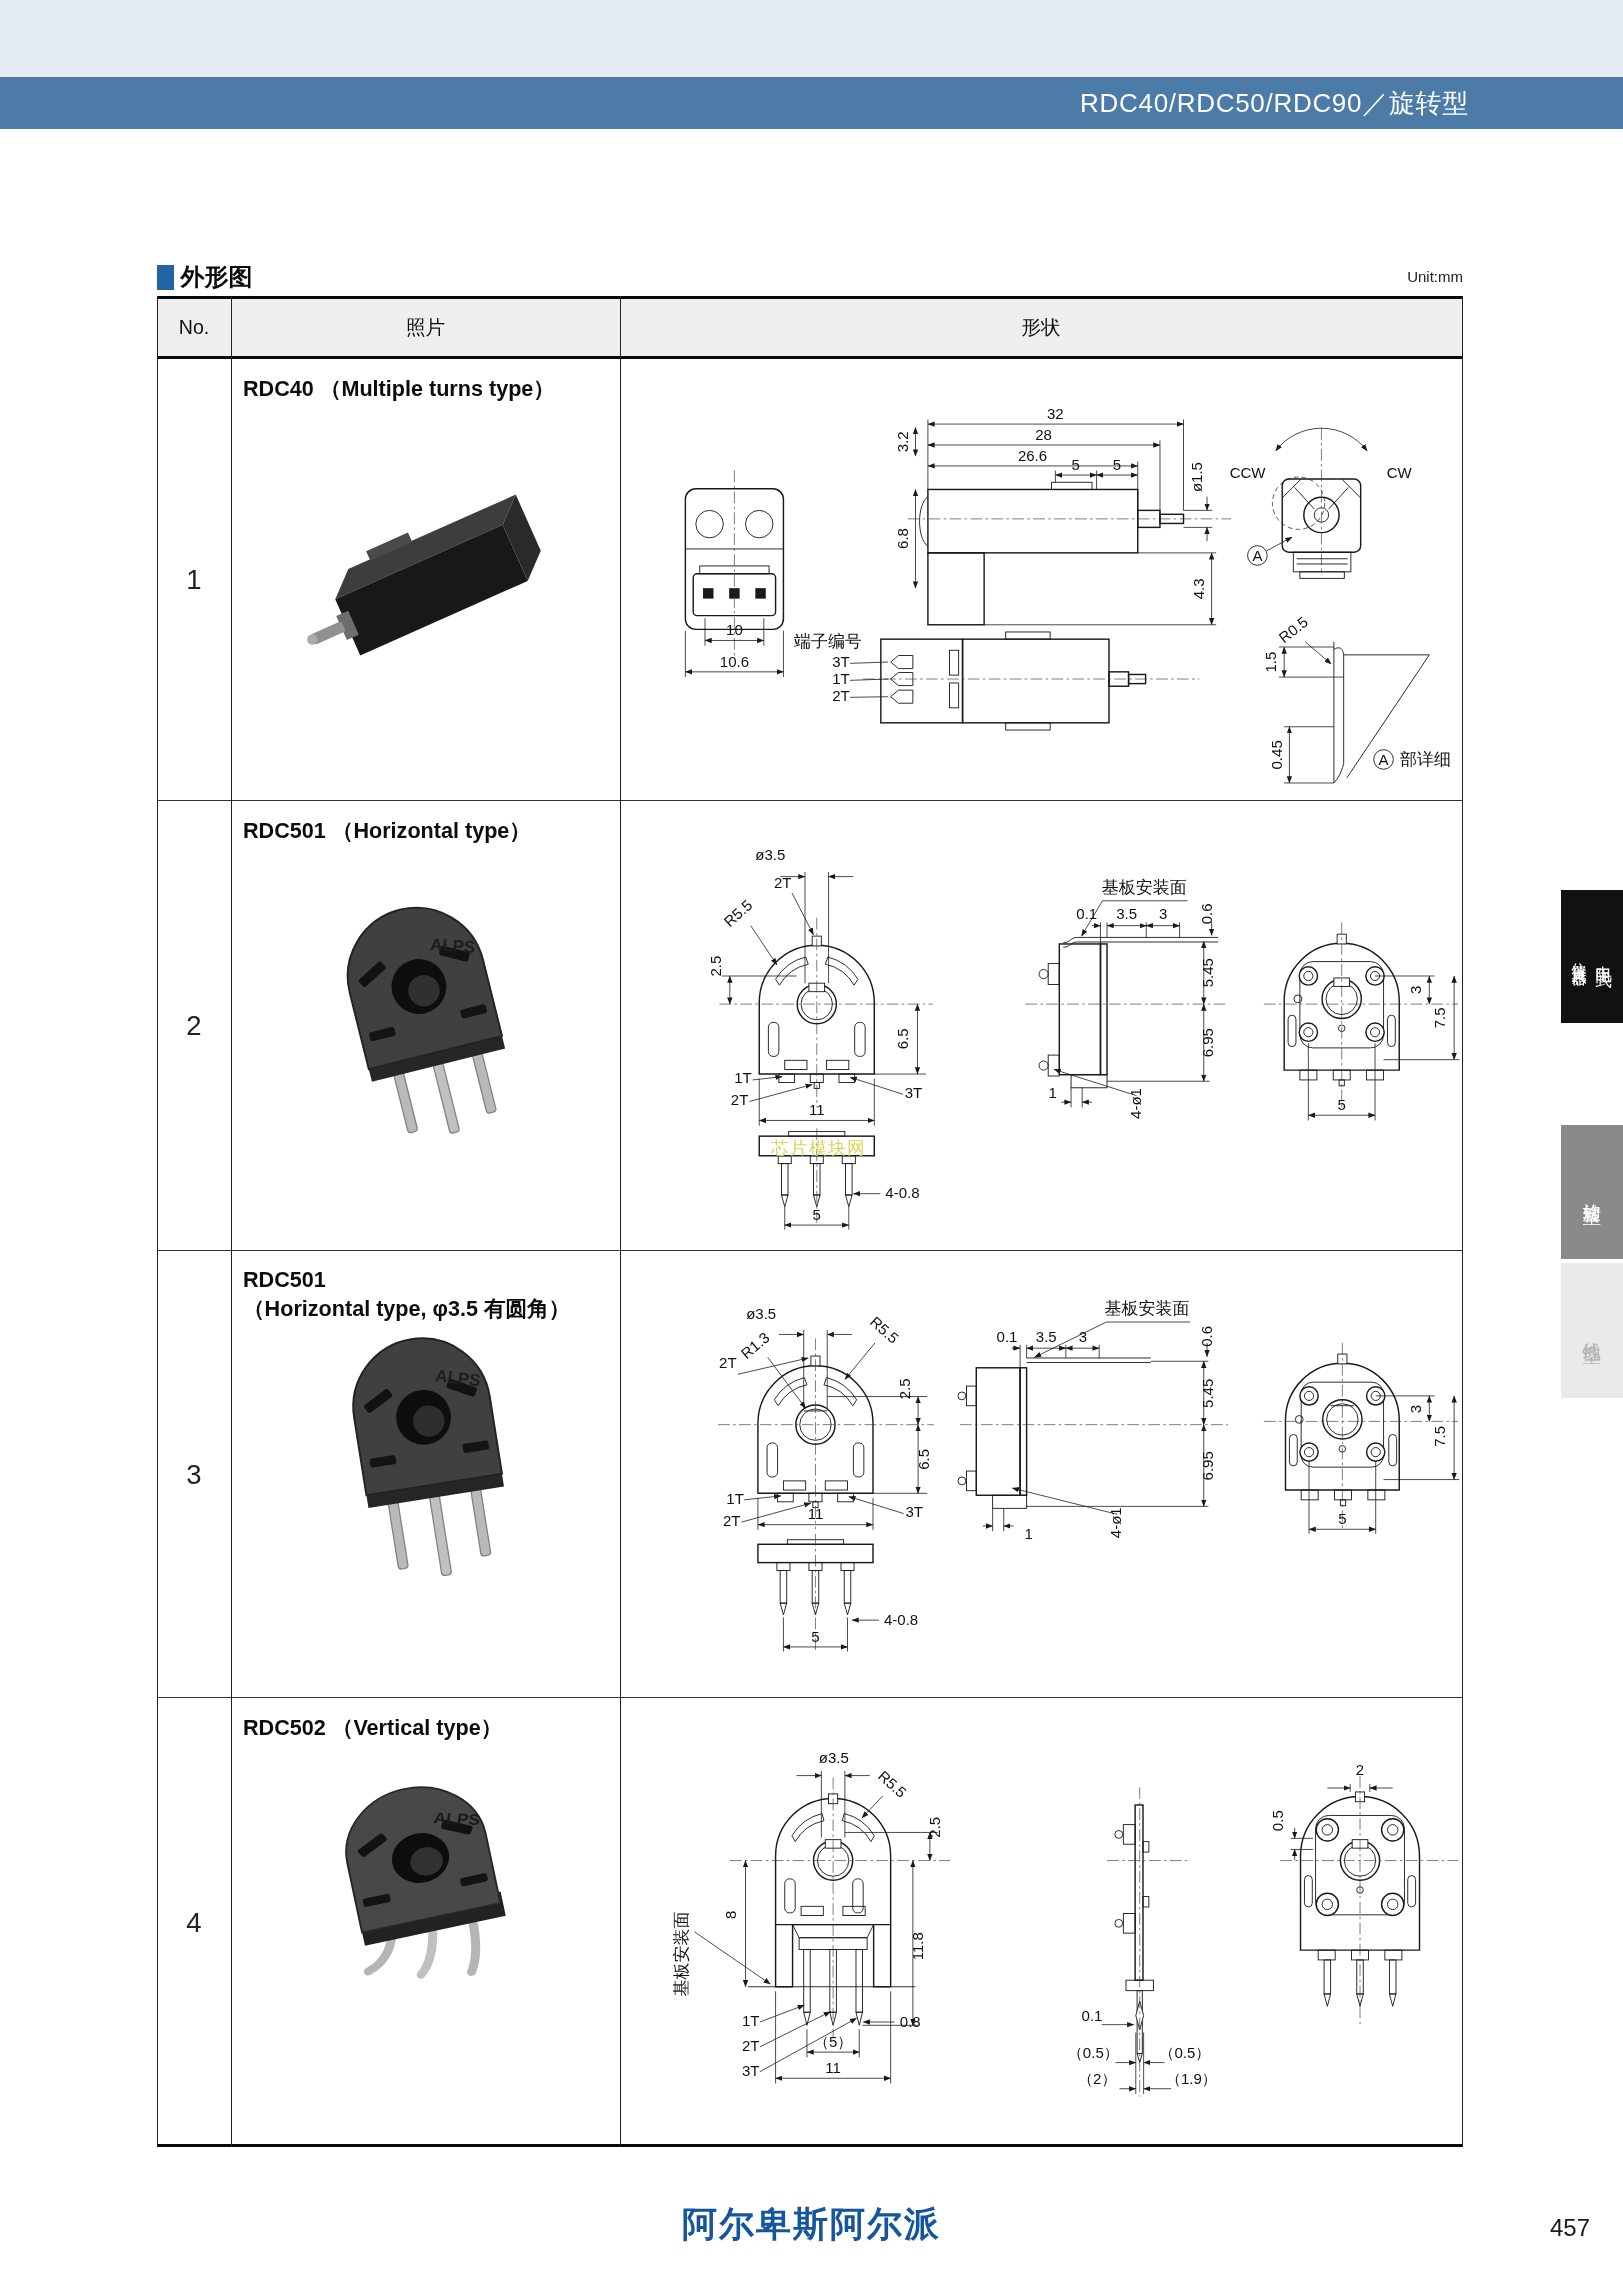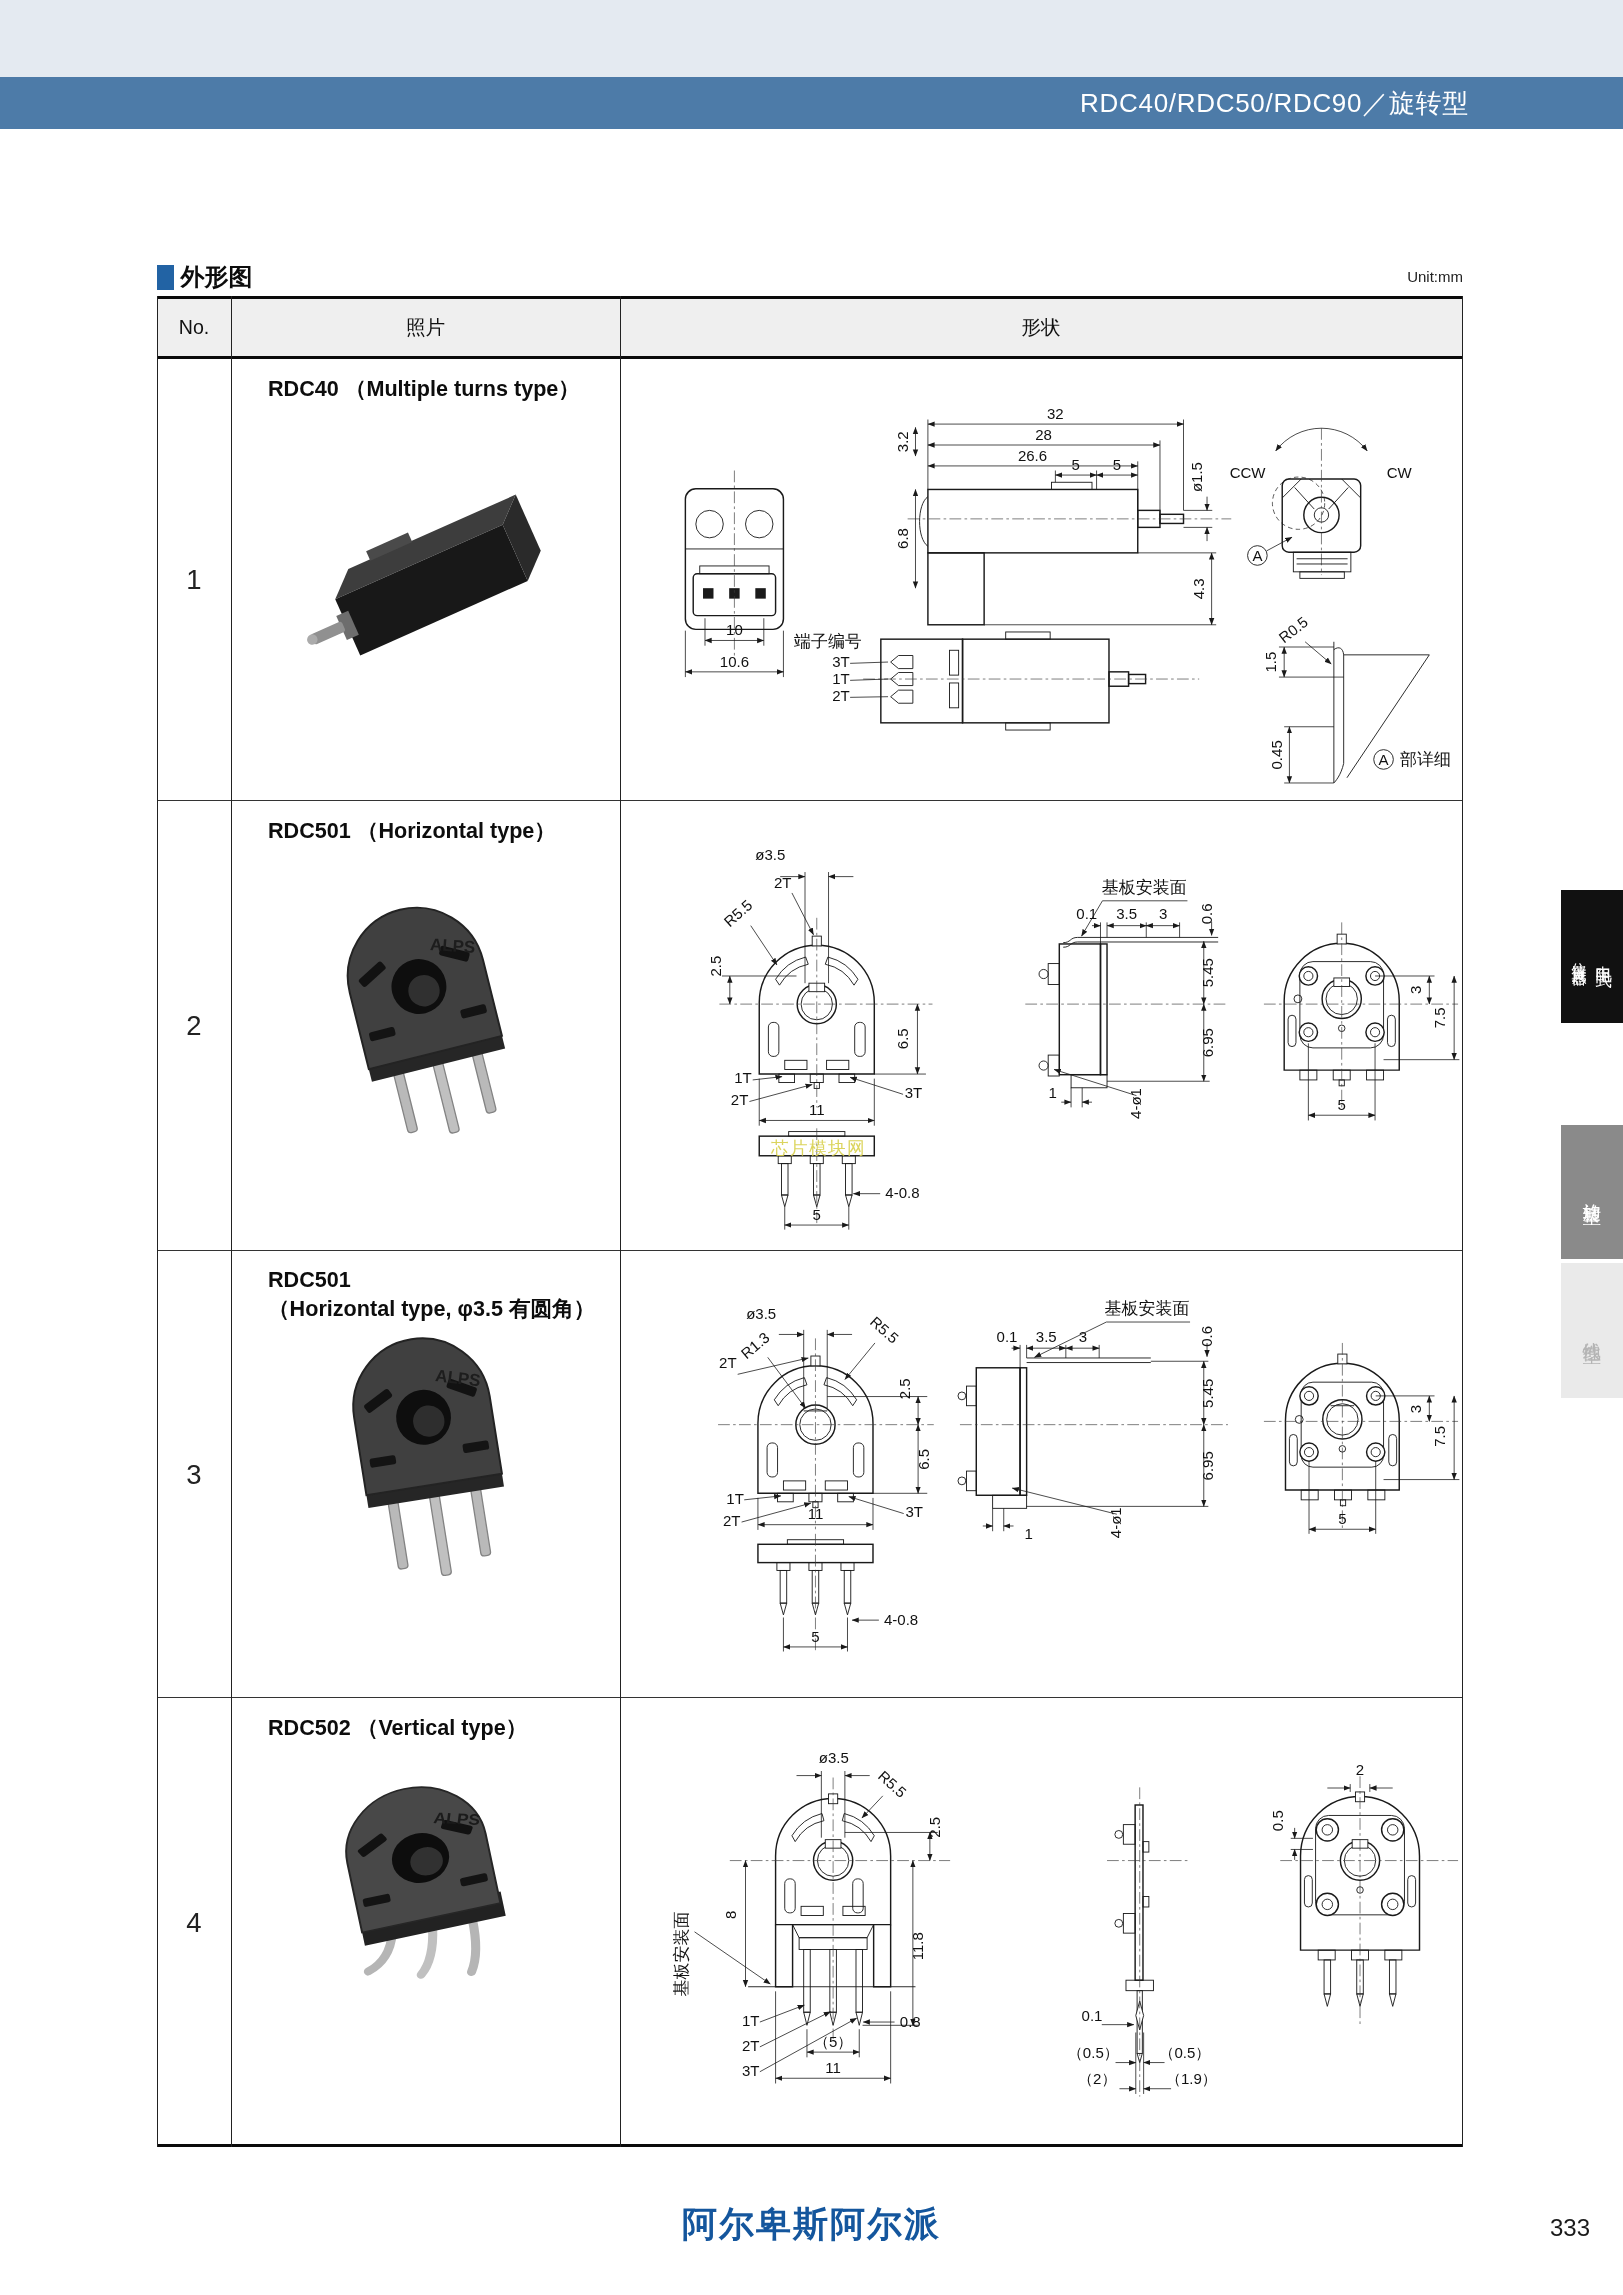--- a/index.html
+++ b/index.html
@@ -17,21 +17,21 @@
   #unit{right:160px;top:268px;font-size:15px;color:#222;}
   
   #tbl{left:157px;top:296px;width:1306px;height:1851px;}
   .hline{position:absolute;left:0;width:1306px;background:#0a0a0a;}
   .vline{position:absolute;top:0;height:1851px;width:1.3px;background:#222;}
   .hdrbg{position:absolute;left:0;top:3.3px;width:1306px;height:57px;background:#efefef;}
   .hcell{position:absolute;top:3.3px;height:57px;display:flex;align-items:center;justify-content:center;
          font-size:19.6px;color:#111;}
   .ncell{position:absolute;left:0;width:74px;display:flex;align-items:center;justify-content:center;
          font-size:27.5px;color:#222;}
-  .rtitle{position:absolute;left:86px;width:367px;font-size:21.6px;font-weight:bold;color:#0d0d0d;line-height:1.35;margin-left:25px;}
+  .rtitle{position:absolute;left:86px;width:367px;font-size:21.6px;font-weight:bold;color:#0d0d0d;line-height:1.35;}
   
   .ol{fill:none;stroke:#1a1a1a;stroke-width:2.2;}
   .o2{fill:none;stroke:#1a1a1a;stroke-width:1.4;}
   .dl{fill:none;stroke:#1a1a1a;stroke-width:1.2;}
   .cl{fill:none;stroke:#3a3a3a;stroke-width:1;stroke-dasharray:18 5 4 5;}
   .ds{fill:none;stroke:#1a1a1a;stroke-width:1.1;stroke-dasharray:7 5;}
   .wh{fill:#fff;stroke:#1a1a1a;stroke-width:2.2;}
   .w2{fill:#fff;stroke:#1a1a1a;stroke-width:1.4;}
   .bk{fill:#1a1a1a;}
   text.dt{font-family:"Liberation Sans",sans-serif;font-size:23px;fill:#111;text-anchor:middle;}
@@ -742,15 +742,15 @@
     <span class="vtxt" style="color:#fff;">电阻式</span>
   </div>
   <div class="tab" style="top:1125px;height:134px;background:#8a8a8a;">
     <span class="vtxt" style="color:#fff;font-size:18.3px;">旋转型</span>
   </div>
   <div class="tab" style="top:1263px;height:135px;background:#eaeaea;">
     <span class="vtxt" style="color:#b5b5b5;font-size:18.3px;">线性型</span>
   </div>
 
   <div class="abs" id="logo">阿尔卑斯阿尔派</div>
-  <div class="abs" id="pgnum">333</div>
+  <div class="abs" id="pgnum">457</div>
 </div>
 
 
 </body></html>

